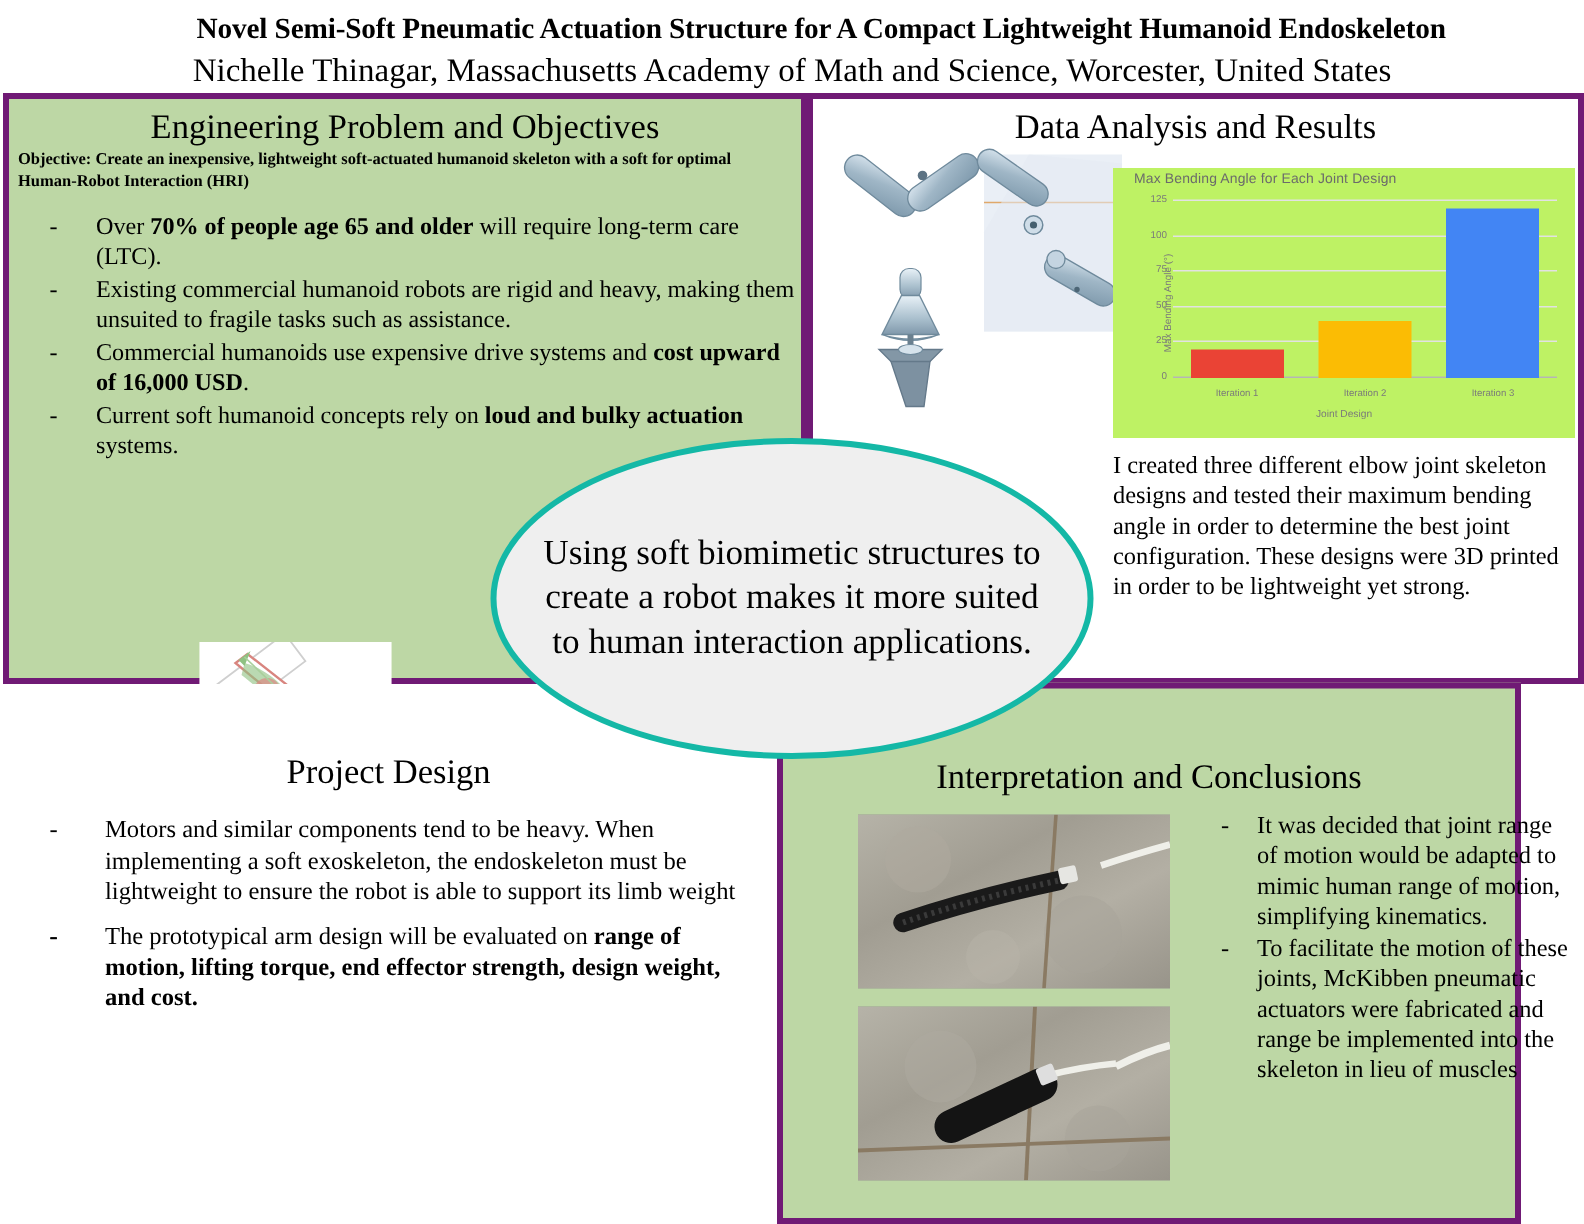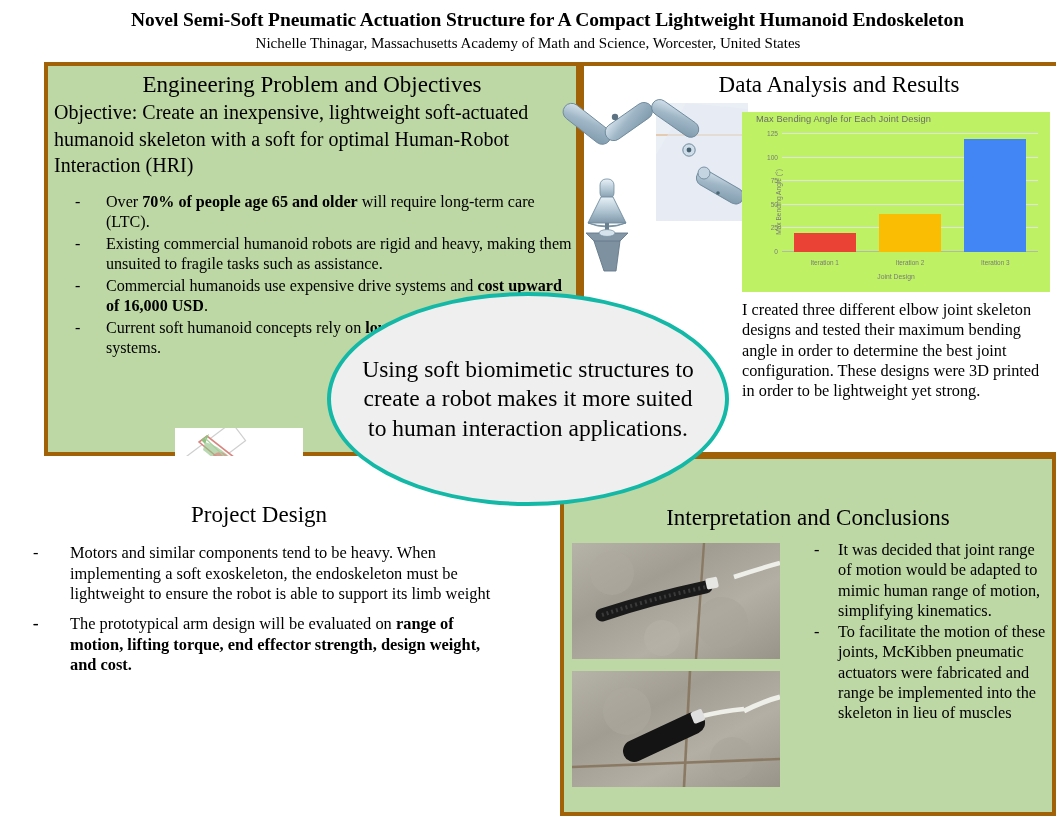--- a/index.html
+++ b/index.html
@@ -7,40 +7,40 @@
     width:1056px;height:816px;position:relative;overflow:hidden;
     background:#ffffff;
     font-family:"Liberation Serif", serif;
     color:#000000;
   }
   .poster{position:absolute;inset:0;}
 
   
   .header{position:absolute;left:0;top:0;width:1056px;height:60px;text-align:center;}
   .title{font-size:19.5px;font-weight:bold;line-height:1.18;margin-top:8px;letter-spacing:-0.1px;padding-left:39px;}
-  .authors{font-size:15px;line-height:1.2;margin-top:3px;}
-
-  
-  .panel{position:absolute;box-sizing:border-box;border:4px solid #a16207;margin-left:42px;}
+  .authors{font-size:22px;line-height:1.2;margin-top:3px;}
+
+  
+  .panel{position:absolute;box-sizing:border-box;border:4px solid #701a75;}
   .panel-green{background:#BDD7A5;}
   .panel-white{background:#ffffff;}
 
   #panel-problem{left:2px;top:62px;width:536px;height:394px;}
   #panel-data{left:538px;top:62px;width:518px;height:394px;}
   #panel-conclusions{left:518px;top:455px;width:496px;height:361px;}
 
   .section-title{
     text-align:center;font-size:23px;line-height:1.1;
     margin:6px 0 2px 0;font-weight:normal;
   }
   #panel-conclusions .section-title{margin-top:46px;}
 
   
   .objective{
-    font-weight:normal;font-size:20px;line-height:1.32;
+    font-weight:bold;font-size:11px;line-height:1.32;
     margin:2px 6px 0 6px;
   }
   ul.dashlist{list-style:none;margin:12px 0 0 0;padding:0;}
   ul.dashlist>li{
     position:relative;padding-left:62px;font-size:16.2px;line-height:1.235;
     margin-bottom:1px;
   }
   ul.dashlist>li .dash{position:absolute;left:30px;top:0;}
   ul.dashlist>li b{font-weight:bold;}
 

